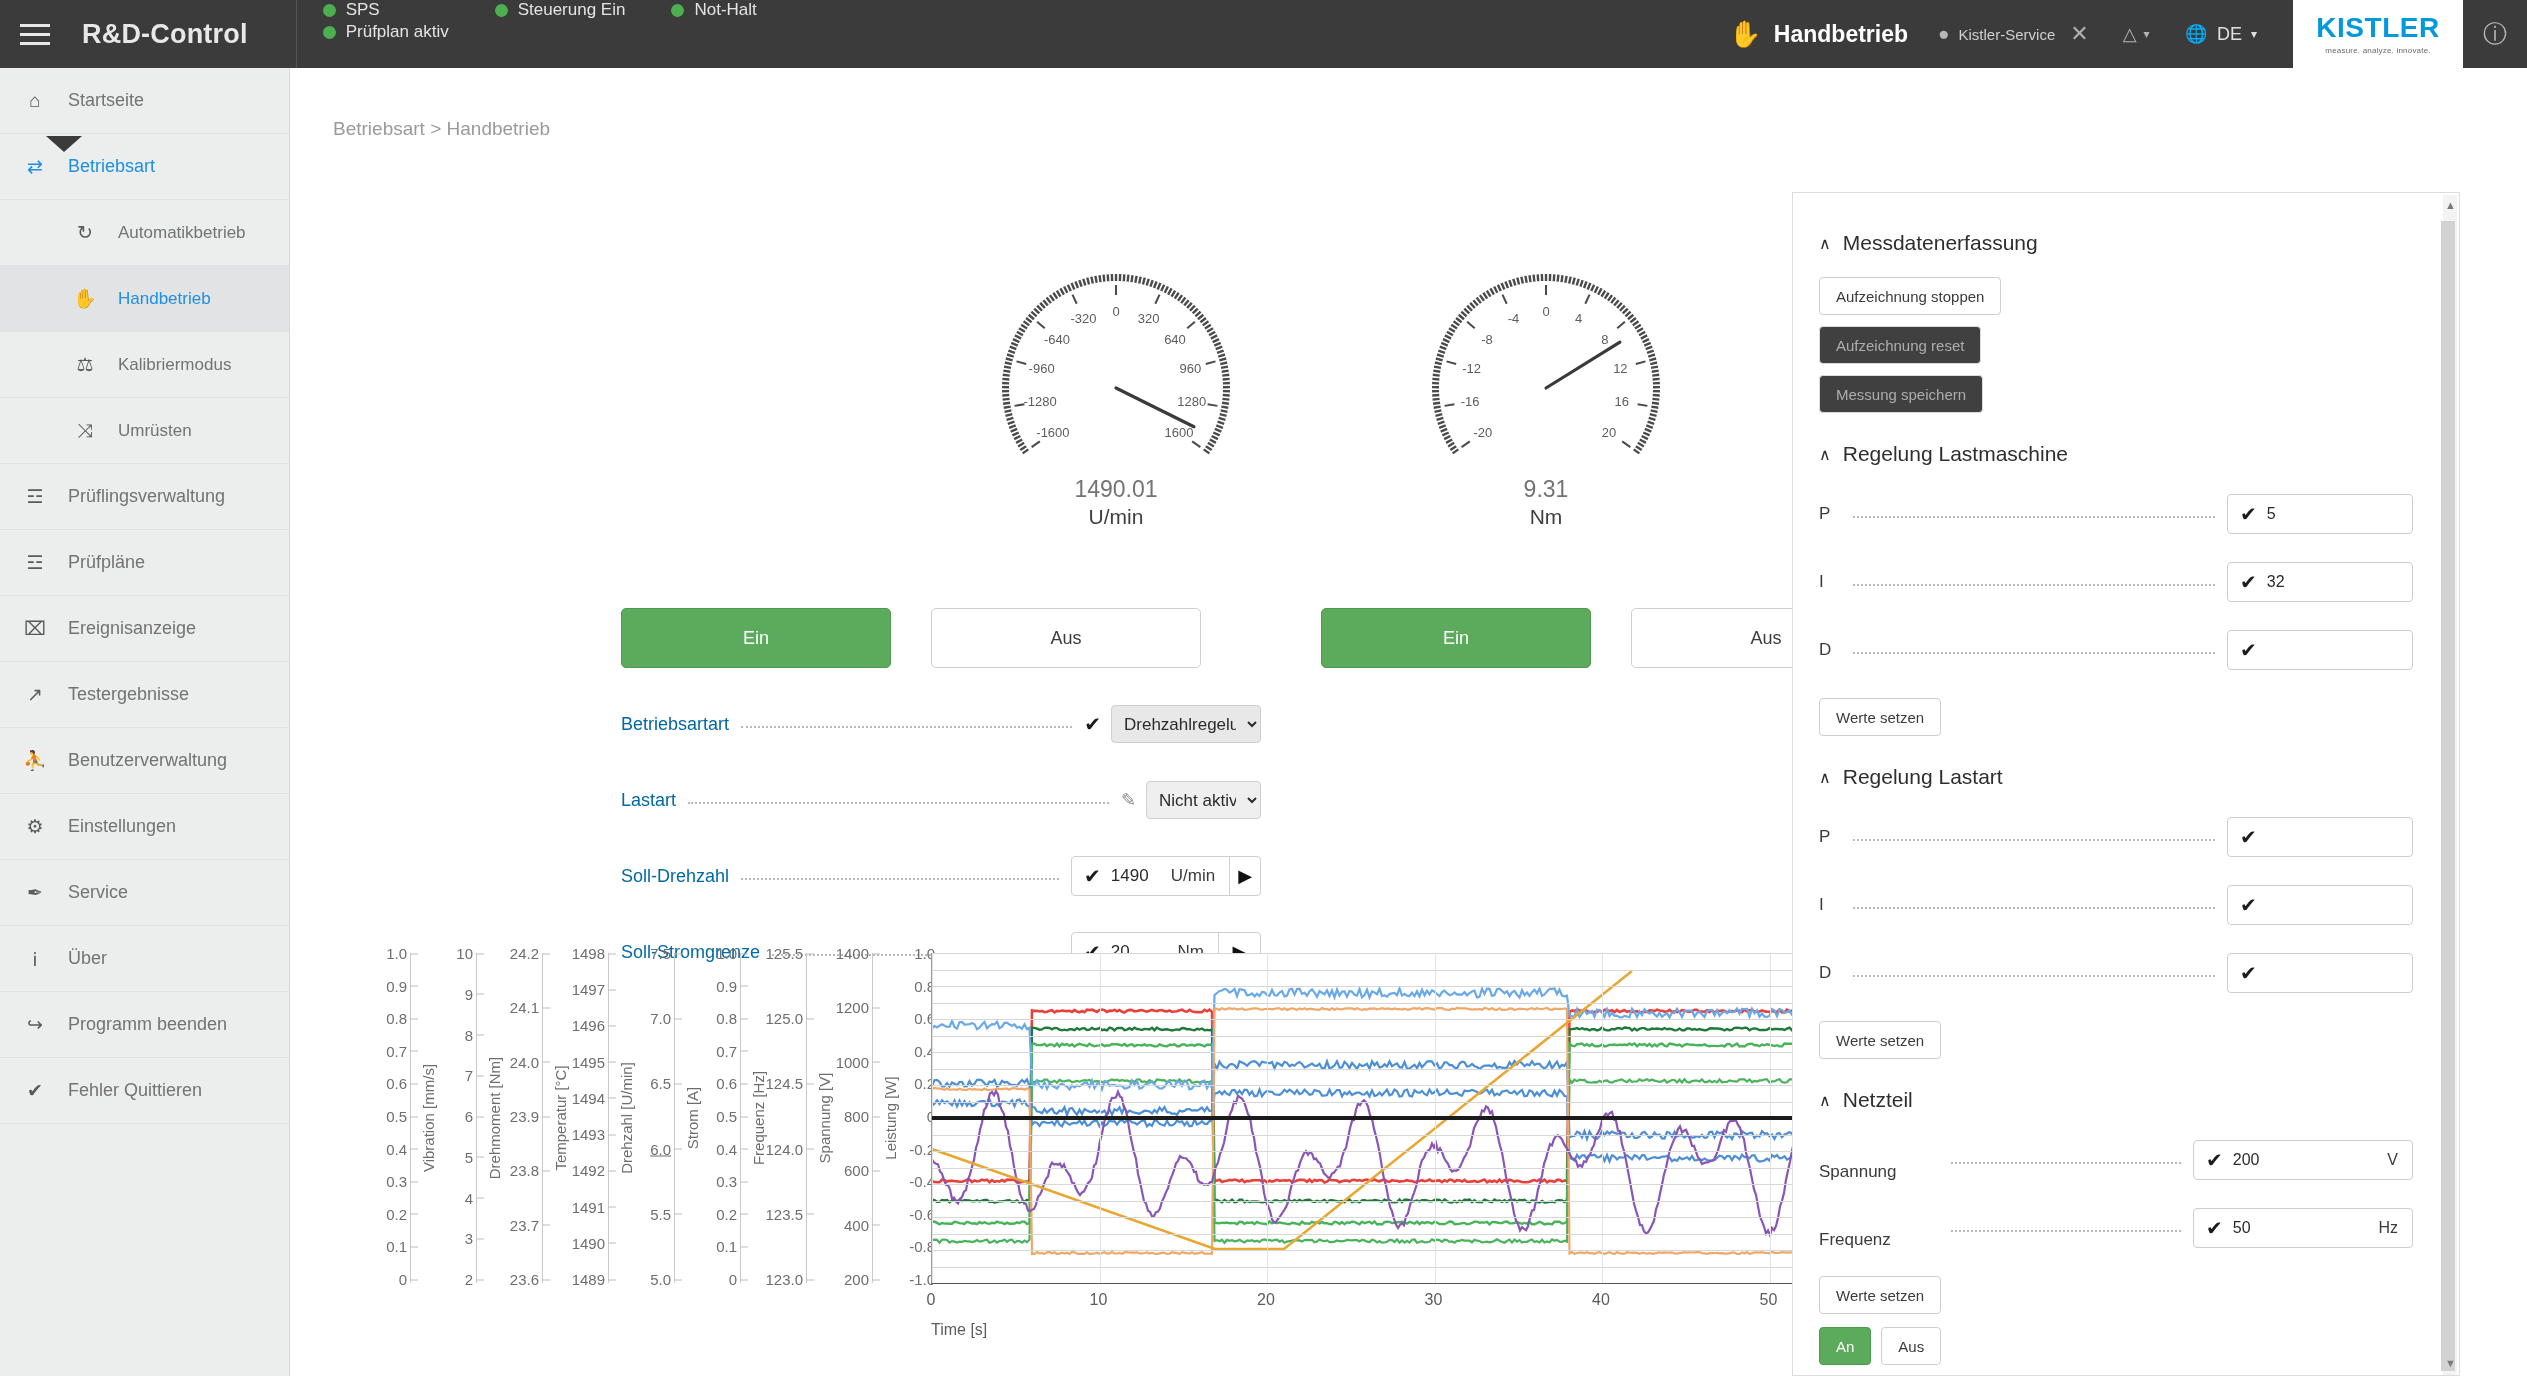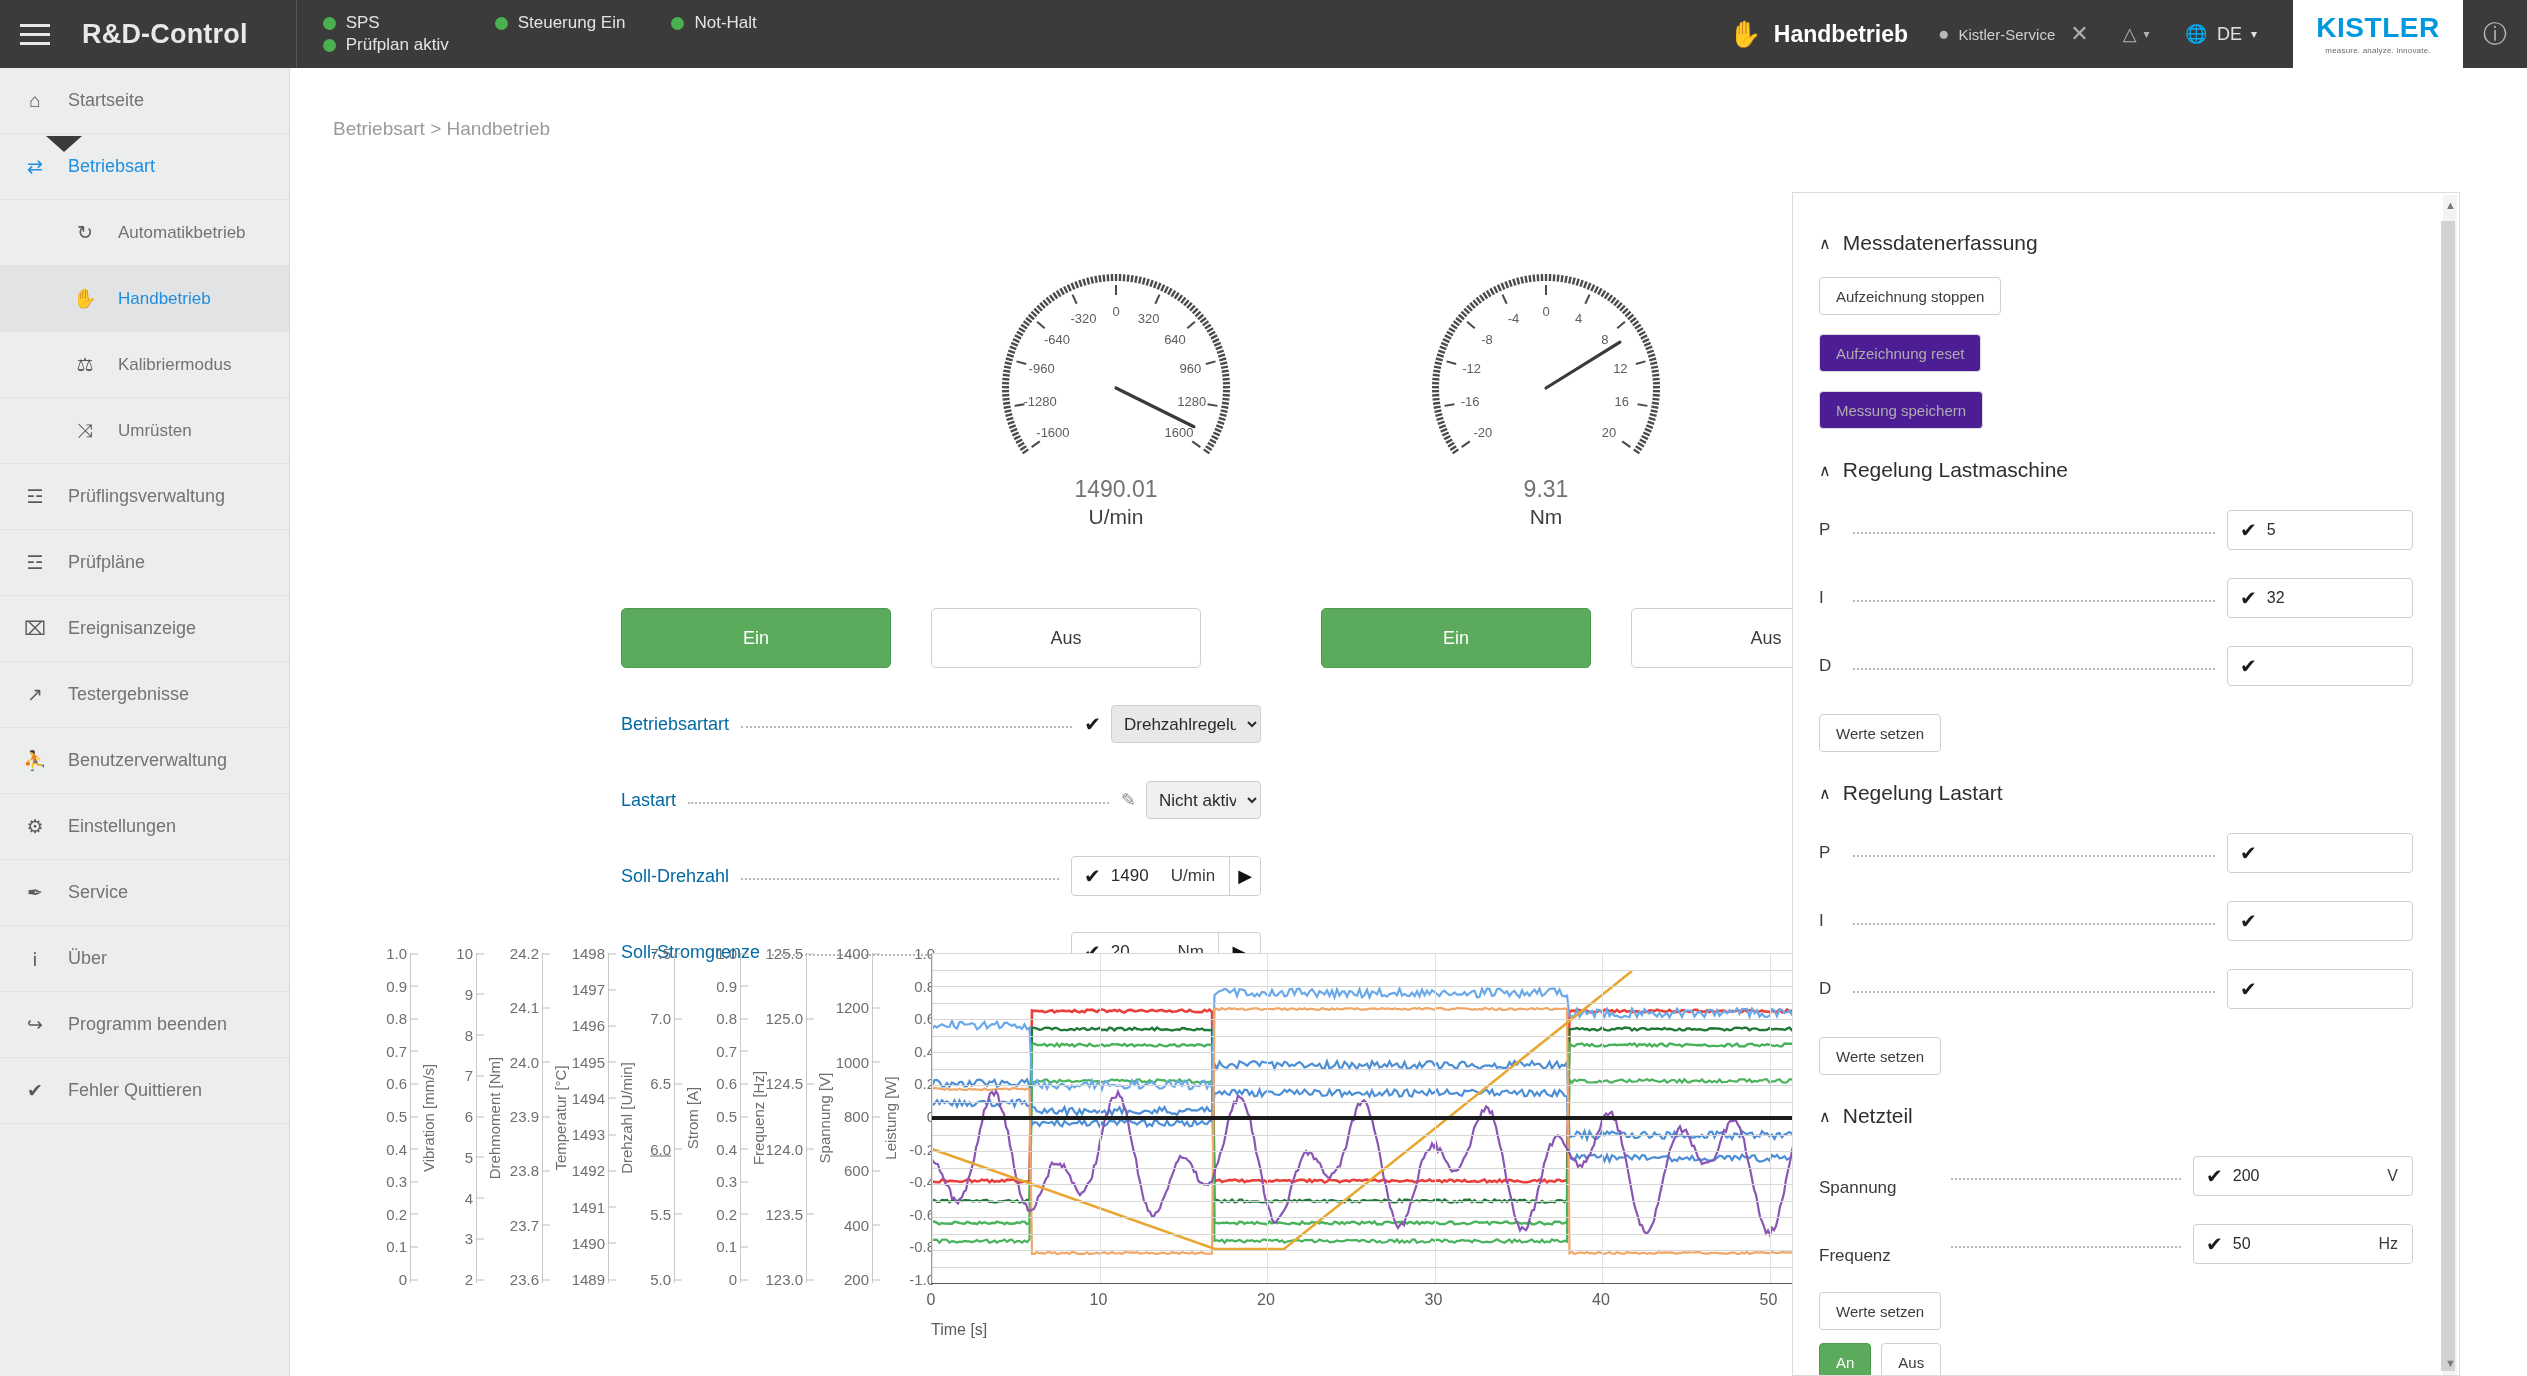--- a/index.html
+++ b/index.html
@@ -15,21 +15,21 @@
     position: absolute; left: 0; top: 0; width: 2527px; height: 68px;
     background: #3b3b3b; color: #e8e8e8; display: flex; align-items: center;
   }
   #hamburger {
     width: 70px; height: 68px; display: flex; flex-direction: column;
     justify-content: center; align-items: center; gap: 6px; cursor: pointer;
   }
   #hamburger span { display:block; width: 30px; height: 3px; background: #e8e8e8; }
   #app-title { font-size: 27px; font-weight: 600; letter-spacing: .2px; margin-left: 12px; }
   #status-group {
-    margin-left: 48px; height: 68px; display: flex; align-items: center;
+    margin-left: 48px; height: 68px; display: flex; align-items: flex-start;
     border-left: 1px solid #565656; padding-left: 26px;
   }
   .status-grid { display: grid; grid-template-columns: auto auto auto; gap: 2px 46px; }
   .status-item { display: flex; align-items: center; gap: 10px; font-size: 17px; color: #e3e3e3; white-space: nowrap;}
   .led { width: 13px; height: 13px; border-radius: 50%; background: #4caf50; flex: none; }
   #topbar-right { margin-left: auto; display: flex; align-items: center; height: 68px; }
   #mode-indicator { display: flex; align-items: center; gap: 12px; font-size: 23px; font-weight: 700; color: #fff; }
   .hand-glyph { font-size: 26px; line-height: 1; }
   #user-chip { display:flex; align-items:center; gap: 9px; margin-left: 30px; font-size: 15px; color: #cfcfcf; }
   .user-glyph { font-size: 19px; color:#b8b8b8; }
@@ -147,21 +147,21 @@
   }
   #rpanel-inner { position:absolute; left:0; top:0; width: 646px; padding: 20px 26px 0 26px; }
   .sec-head { display:flex; align-items:center; gap: 12px; margin: 18px 0 22px 0; cursor:pointer; }
   .sec-head .chev { font-size: 16px; color:#2e2e2e; }
   .sec-title { font-size: 21px; color:#2e2e2e; font-weight: 400; }
   .panel-btn {
     display:inline-flex; align-items:center; justify-content:center; height: 38px;
     padding: 0 16px; font-size: 15px; border-radius: 4px; border: 1px solid #cfcfcf;
     background:#fff; color:#3b3b3b; cursor:pointer; margin-bottom: 11px;
   }
-  .panel-btn.disabled { background:#4c1d95; color:#adadad; border-color:#dcdcdc;margin-top:8px; }
+  .panel-btn.disabled { background:#404040; color:#adadad; border-color:#dcdcdc; }
   .panel-btn.green { background:#5cab5c; border-color:#4e9a4e; color:#fff; }
   .prow { display:flex; align-items:center; height: 40px; margin: 28px 0; }
   .prow .plabel { font-size: 17px; color:#3b3b3b; width: 22px; flex:none; }
   .prow .plabel.wide { width: 120px; margin-top: 24px; }
   .pbox {
     display:flex; align-items:center; height: 40px; width: 186px; flex:none;
     border:1px solid #cfcfcf; border-radius: 4px; background:#fff;
   }
   .pbox.wide { width: 220px; }
   .pbox .tick { margin: 0 10px 0 12px; }

